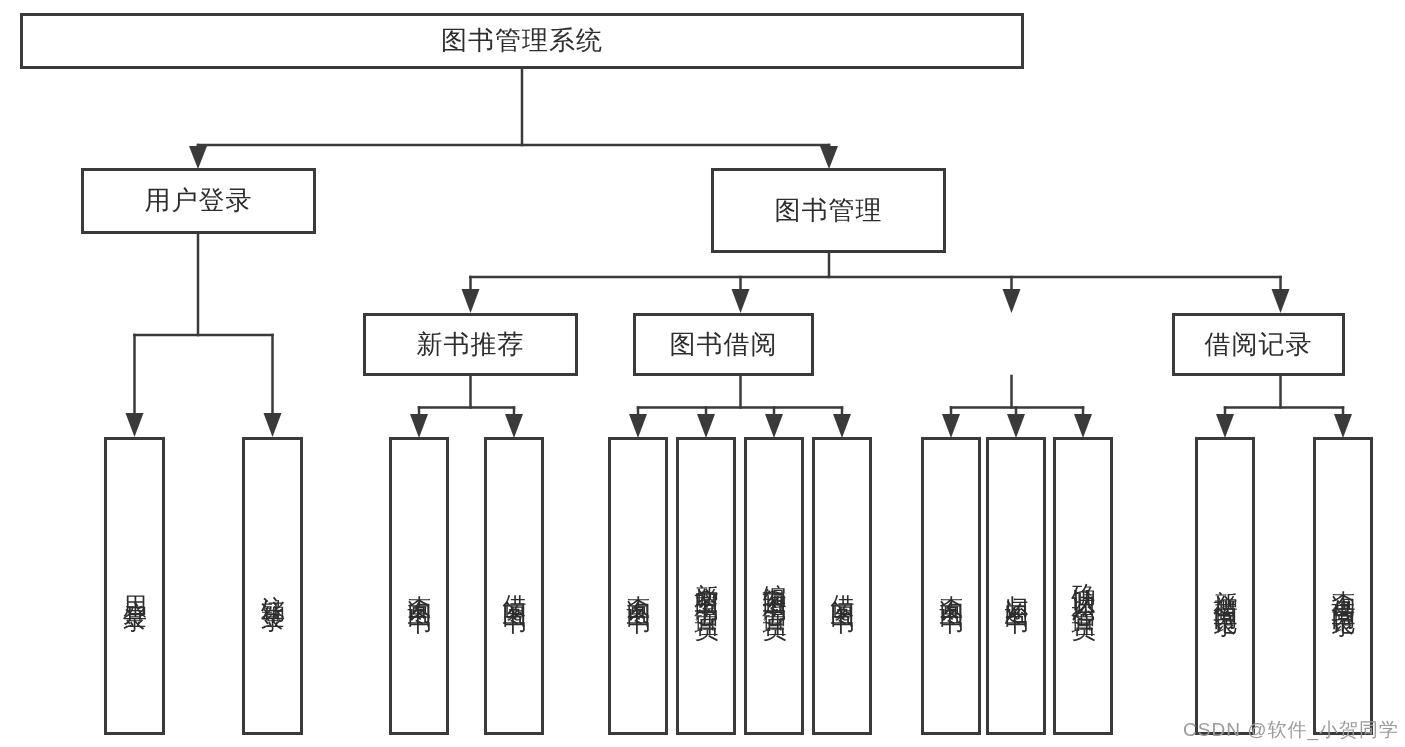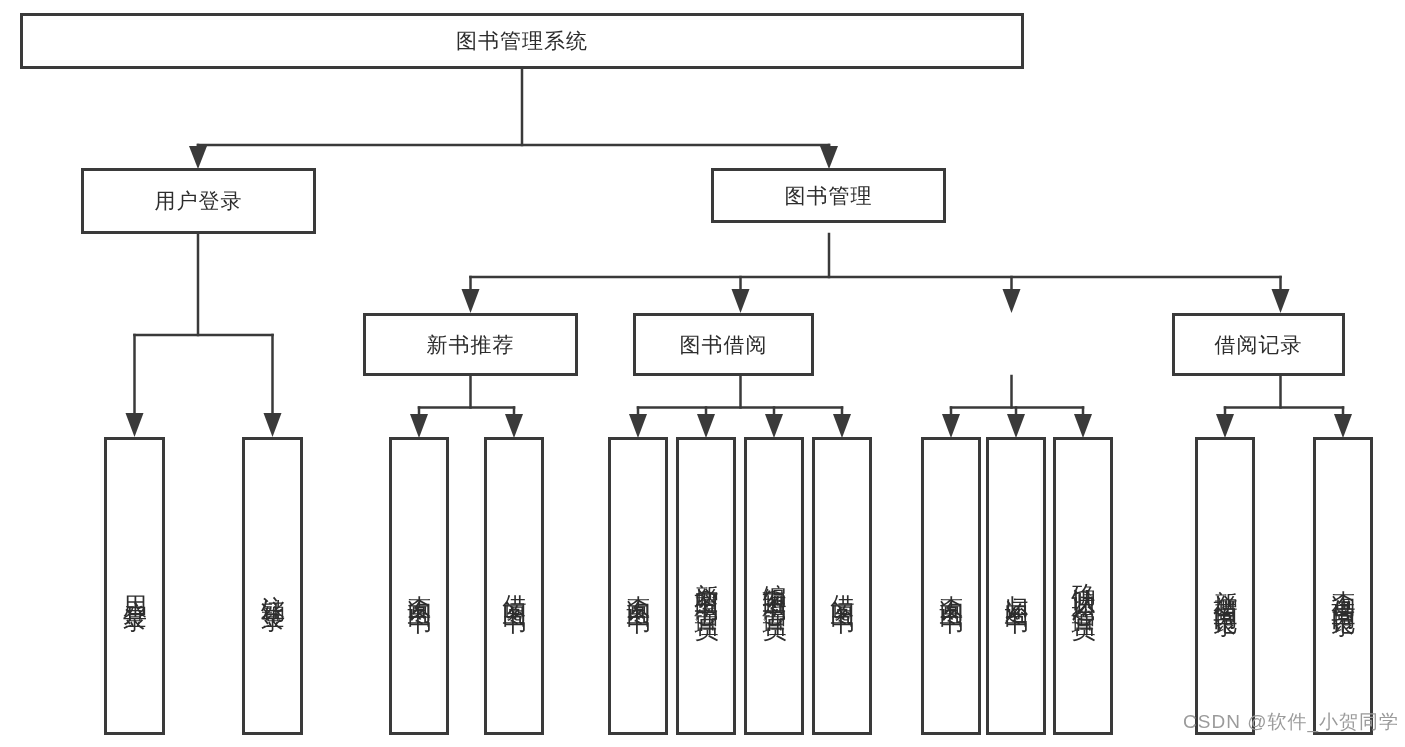--- a/index.html
+++ b/index.html
@@ -16,35 +16,35 @@
   .box {
     position: absolute;
     box-sizing: border-box;
     border: 3px solid #3a3a3a;
     background: #ffffff;
     display: flex;
     align-items: center;
     justify-content: center;
     text-align: center;
     z-index: 2;
-    font-size: 21px;
+    font-size: 26px;
     letter-spacing: 1px;
     line-height: 1.2;
     white-space: nowrap;
   }
   .leaf {
     writing-mode: vertical-rl;
     text-orientation: mixed;
     font-size: 24px;
     letter-spacing: 5px;
     white-space: normal;
   }
   .root  { left: 20px;  top: 13px;  width: 1004px; height: 56px; }
   .l2a   { left: 81px;  top: 168px; width: 235px;  height: 66px; }
-  .l2b   { left: 711px; top: 168px; width: 235px;  height: 55px; }
+  .l2b   { left: 711px; top: 168px; width: 235px;  height: 85px; }
   .l3    { top: 313px; height: 63px; }
   .l3a   { left: 363px;  width: 215px; }
   .l3b   { left: 633px;  width: 181px; }
   .l3c   { left: 903px;  width: 217px; }
   .l3d   { left: 1172px; width: 173px; }
   .leaf  { top: 437px; height: 298px; width: 61px; }
   .f1  { left: 104px; }
   .f2  { left: 242px; }
   .f3  { left: 389px;  width: 60px; }
   .f4  { left: 484px;  width: 60px; }
@@ -52,21 +52,21 @@
   .f6  { left: 676px;  width: 60px; }
   .f7  { left: 744px;  width: 60px; }
   .f8  { left: 812px;  width: 60px; }
   .f9  { left: 921px;  width: 60px; }
   .f10 { left: 986px;  width: 60px; }
   .f11 { left: 1053px; width: 60px; }
   .f12 { left: 1195px; width: 60px; }
   .f13 { left: 1313px; width: 60px; }
   .watermark {
     position: absolute;
-    right: 6px; bottom: 12px;
+    right: 6px; bottom: 4px;
     z-index: 3;
     font-size: 19px;
     color: #9b9b9b;
     letter-spacing: 1px;
   }
 </style>
 </head>
 <body>
 
 <div id="canvas">

